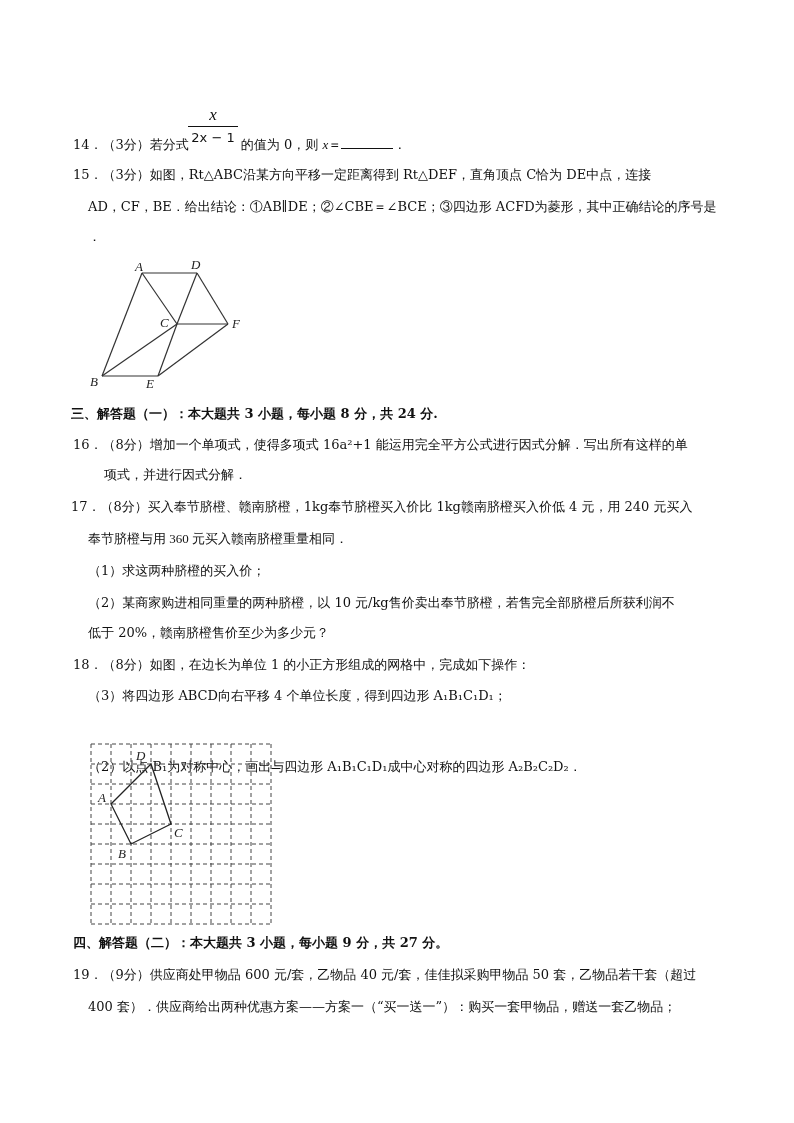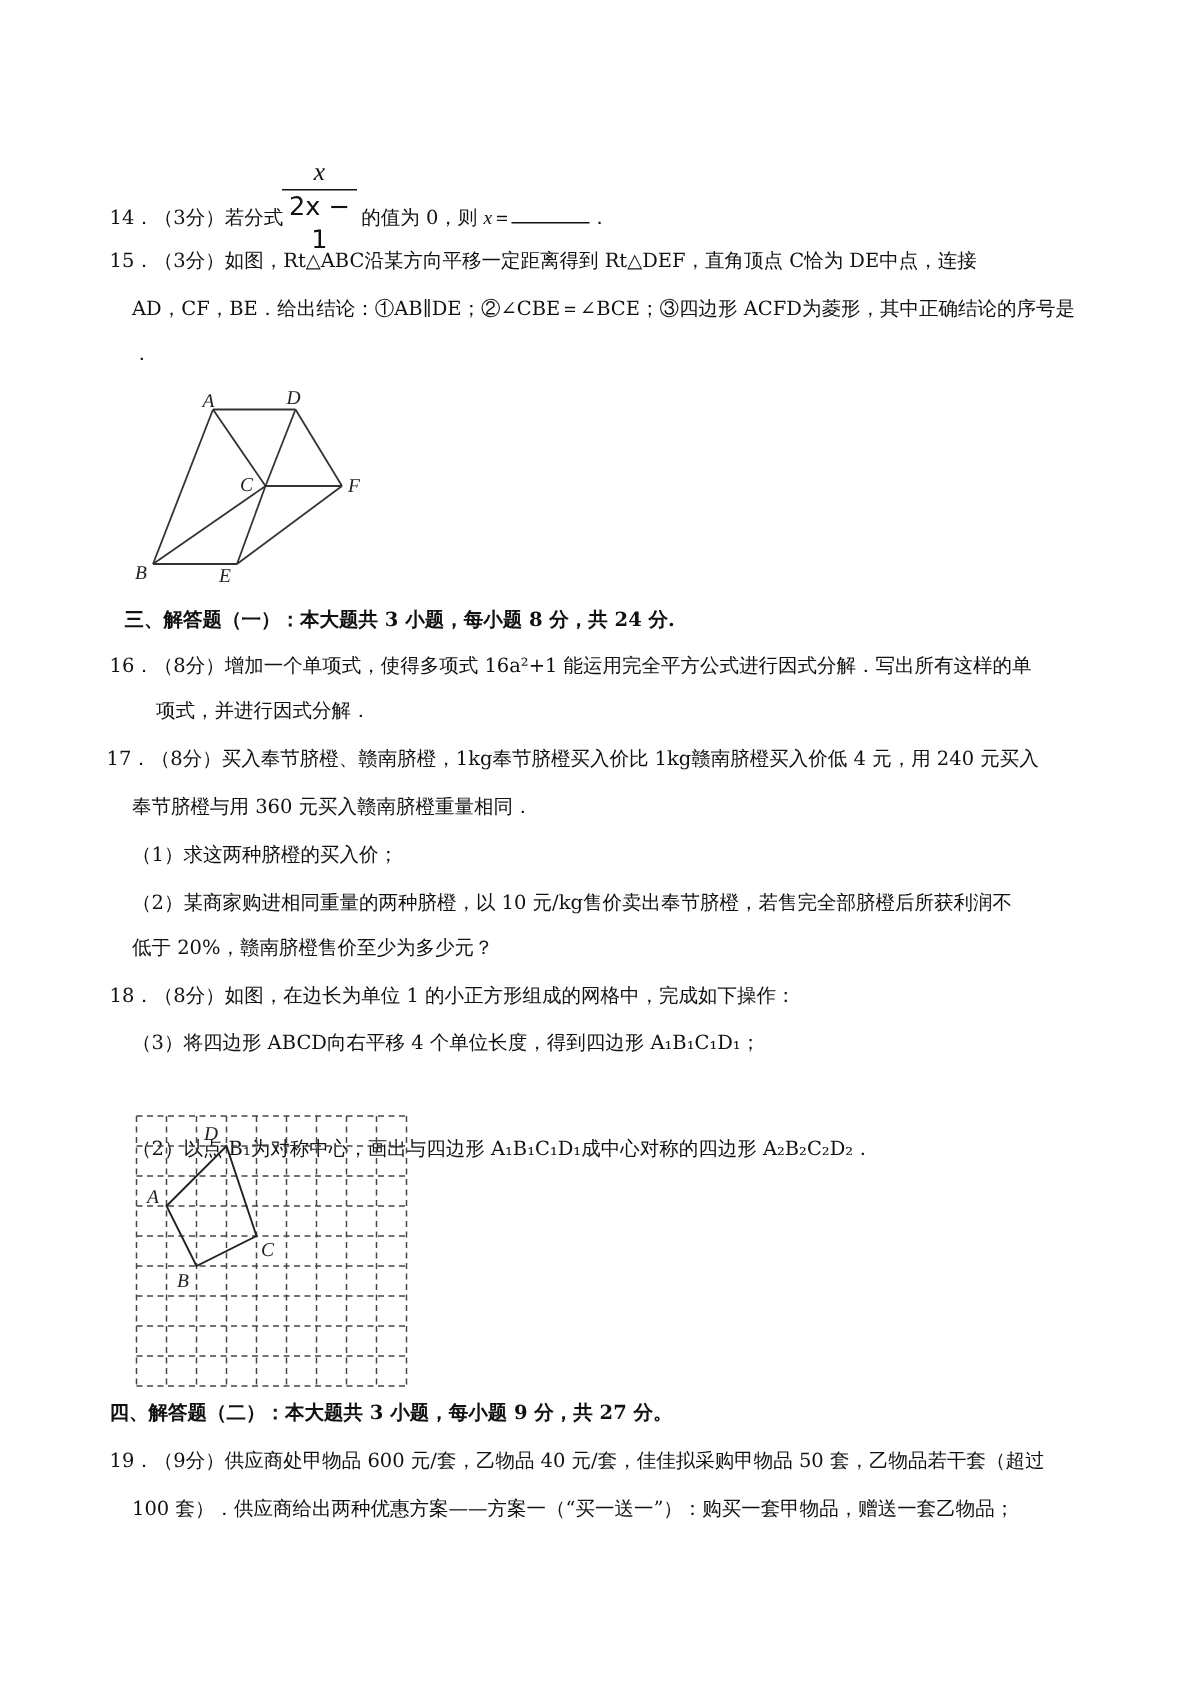--- a/index.html
+++ b/index.html
@@ -4,21 +4,21 @@
 <style>
   html, body { margin:0; padding:0; background:#ffffff; }
   body { width:794px; height:1123px; position:relative; overflow:hidden;
          font-family:"DejaVu Serif","Liberation Serif",serif; color:#111; font-size:13px; }
   .line { position:absolute; white-space:nowrap; font-size:13px; line-height:18px; }
   .bold { font-weight:bold; font-family:"DejaVu Serif","Liberation Serif",serif; }
   .it { font-style:italic; font-family:"Liberation Serif",serif; }
   .frac { position:absolute; left:188px; top:104px; width:50px; text-align:center; font-family:"DejaVu Sans",sans-serif; }
   .frac .num { font-size:17px; font-style:italic; display:block; height:22px; line-height:22px; font-family:"Liberation Serif",serif; }
   .frac .bar { border-top:1px solid #111; }
-  .frac .den { font-size:17px; line-height:22px; display:block; }
+  .frac .den { font-size:13px; line-height:22px; display:block; }
   .blank { display:inline-block; width:52px; border-bottom:1px solid #111; height:12px; vertical-align:baseline; }
   svg { position:absolute; }
   svg text { font-family:"Liberation Serif",serif; font-style:italic; font-size:13px; fill:#222; }
 </style>
 </head>
 <body>
 
 <div class="line" style="left:73px; top:136px;">
   <span>14．（3分）若分式</span><span style="display:inline-block;width:52px;"></span><span>的值为 0，则 </span><span class="it">x</span><span>＝</span><span class="blank"></span><span>．</span>
 </div>
@@ -46,27 +46,27 @@
     <line x1="78" y1="126" x2="148" y2="74"></line>
   </g>
   <text x="55" y="21">A</text>
   <text x="111" y="19">D</text>
   <text x="80" y="77">C</text>
   <text x="152" y="78">F</text>
   <text x="10" y="136">B</text>
   <text x="66" y="138">E</text>
 </svg>
 
-<div class="line bold" style="left:83px; top:405px;text-align:right;">三、解答题（一）：本大题共 3 小题，每小题 8 分，共 24 分.</div>
+<div class="line bold" style="left:71px; top:405px;text-align:right;">三、解答题（一）：本大题共 3 小题，每小题 8 分，共 24 分.</div>
 
 <div class="line" style="left:73px; top:436px;">16．（8分）增加一个单项式，使得多项式 16a²+1 能运用完全平方公式进行因式分解．写出所有这样的单</div>
 <div class="line" style="left:104px; top:466px;">项式，并进行因式分解．</div>
 
 <div class="line" style="left:71px; top:498px;">17．（8分）买入奉节脐橙、赣南脐橙，1kg奉节脐橙买入价比 1kg赣南脐橙买入价低 4 元，用 240 元买入</div>
-<div class="line" style="left:88px; top:530px;">奉节脐橙与用 360 元买入赣南脐橙重量相同．</div>
+<div class="line" style="left:88px; top:530px;font-family:Liberation Serif, serif;">奉节脐橙与用 360 元买入赣南脐橙重量相同．</div>
 <div class="line" style="left:88px; top:562px;">（1）求这两种脐橙的买入价；</div>
 <div class="line" style="left:88px; top:594px;">（2）某商家购进相同重量的两种脐橙，以 10 元/kg售价卖出奉节脐橙，若售完全部脐橙后所获利润不</div>
 <div class="line" style="left:88px; top:624px;">低于 20%，赣南脐橙售价至少为多少元？</div>
 
 <div class="line" style="left:73px; top:656px;">18．（8分）如图，在边长为单位 1 的小正方形组成的网格中，完成如下操作：</div>
 <div class="line" style="left:88px; top:687px;">（3）将四边形 ABCD向右平移 4 个单位长度，得到四边形 A₁B₁C₁D₁；</div>
 <div class="line" style="left:88px; top:718px;margin-top:40px;">（2）以点 B₁为对称中心，画出与四边形 A₁B₁C₁D₁成中心对称的四边形 A₂B₂C₂D₂．</div>
 
 <svg style="left:86px; top:740px;" width="195" height="190" viewBox="0 0 195 190">
   <g stroke="#444" stroke-width="1" stroke-dasharray="4,3" fill="none">
@@ -94,13 +94,13 @@
   <polygon points="25,64 65,24 85,84 45,104" fill="none" stroke="#222" stroke-width="1.3"></polygon>
   <text x="12" y="62">A</text>
   <text x="50" y="20">D</text>
   <text x="88" y="97">C</text>
   <text x="32" y="118">B</text>
 </svg>
 
 <div class="line bold" style="left:73px; top:934px;">四、解答题（二）：本大题共 3 小题，每小题 9 分，共 27 分。</div>
 
 <div class="line" style="left:73px; top:966px;">19．（9分）供应商处甲物品 600 元/套，乙物品 40 元/套，佳佳拟采购甲物品 50 套，乙物品若干套（超过</div>
-<div class="line" style="left:88px; top:998px;">100 套）．供应商给出两种优惠方案——方案一（“买一送一”）：购买一套甲物品，赠送一套乙物品；</div>
+<div class="line" style="left:88px; top:998px;">400 套）．供应商给出两种优惠方案——方案一（“买一送一”）：购买一套甲物品，赠送一套乙物品；</div>
 
 </body></html>

